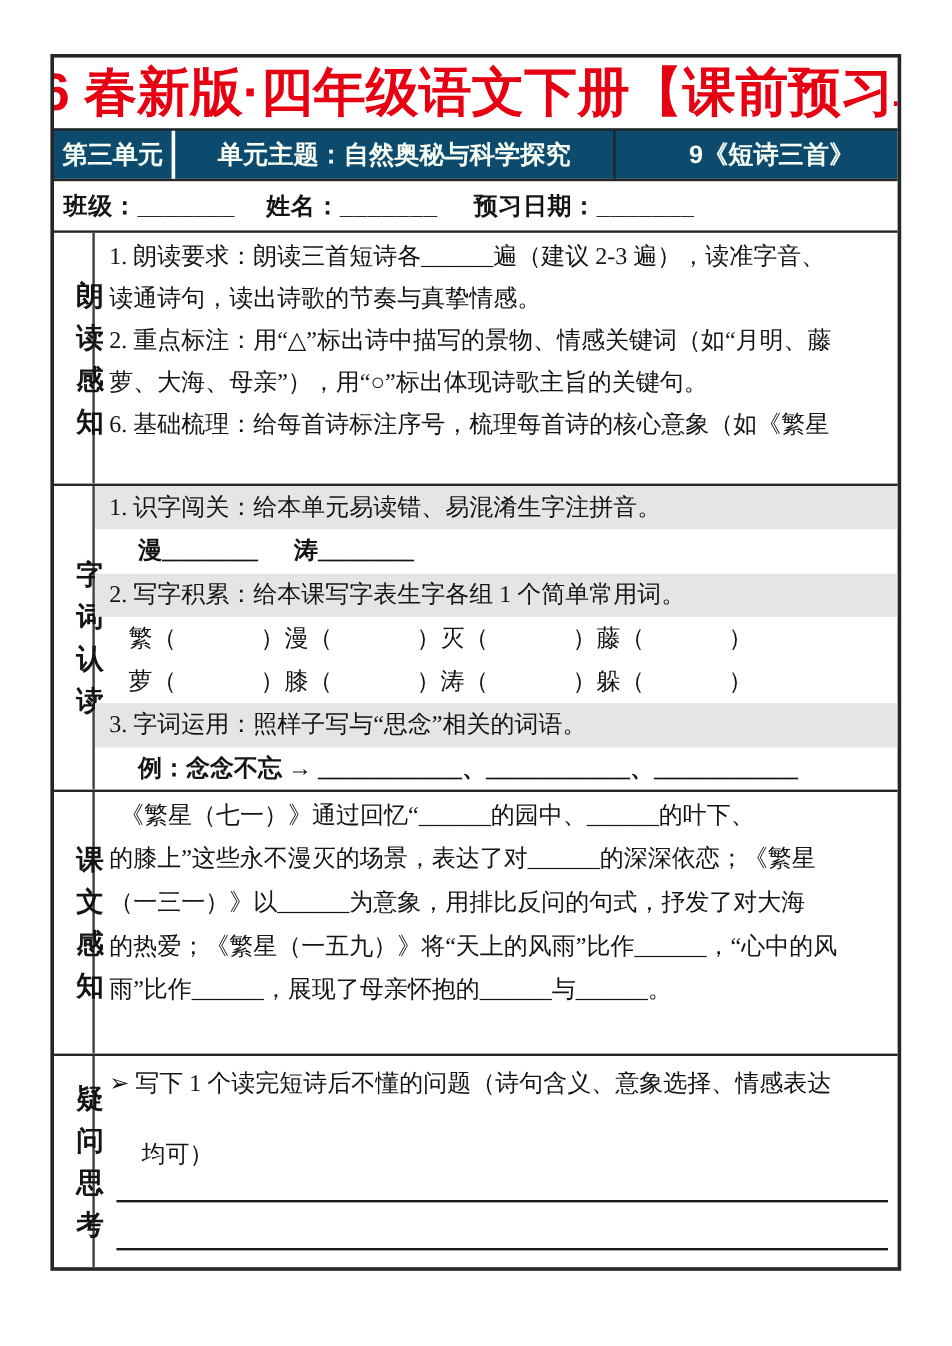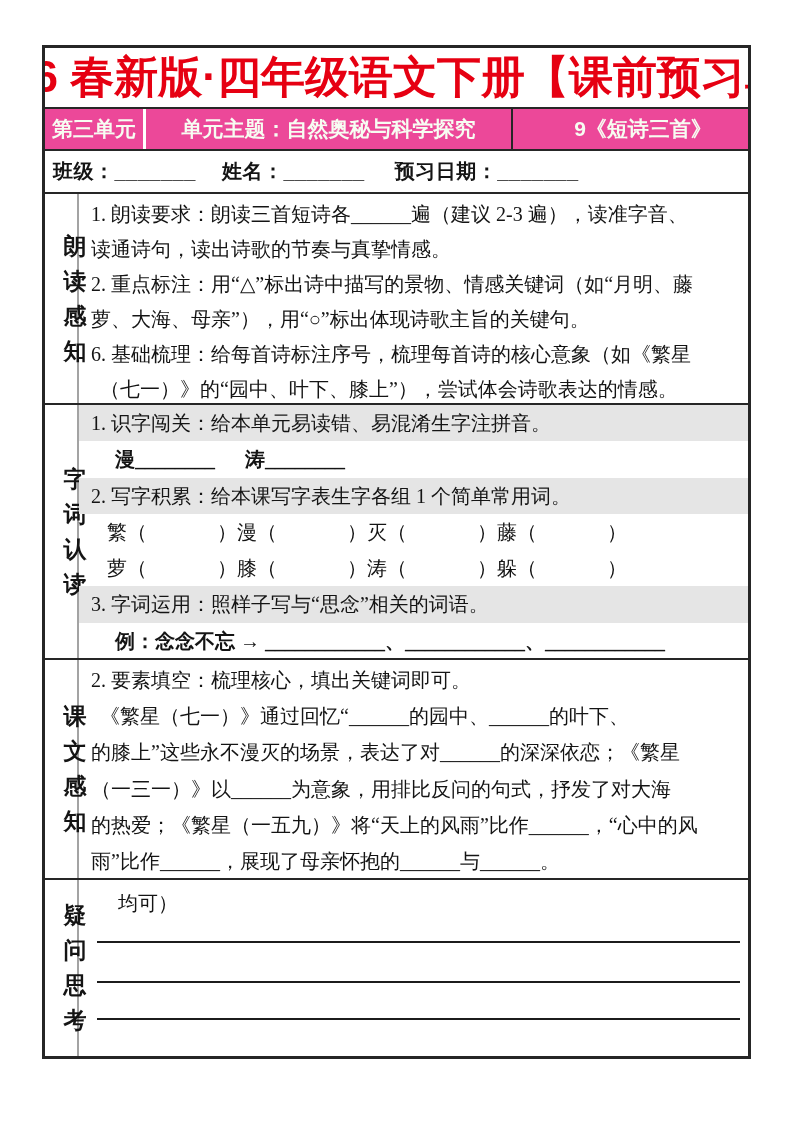--- a/index.html
+++ b/index.html
@@ -15,58 +15,58 @@
   }
   
   .title-row {
     height:59px; display:flex; align-items:center; justify-content:center;
     font-family:"Liberation Sans","DejaVu Sans",sans-serif;
     font-weight:bold; font-size:44px; color:#e60012; white-space:nowrap;
     overflow:hidden;
   }
   
   .unit-bar {
-    height:42px; border-top:2px solid #262626; background:#ec4899;
+    height:42px; border-top:2px solid #262626; background:#0c4a6e;
     display:flex; font-family:"Liberation Sans","DejaVu Sans",sans-serif;
     font-weight:bold; font-size:21px; color:#f7fdf2; white-space:nowrap;
   }
   .unit-bar > div { display:flex; align-items:center; justify-content:center; overflow:hidden; }
   .u-cell1 { width:101px; border-right:3px solid #ffffff; }
   .u-cell2 { width:367px; border-right:2px solid #262626; }
   .u-cell3 { flex:1;padding-left:25px; }
   
   .info-row {
     height:43px; border-top:2px solid #262626; display:flex; align-items:center;
     font-family:Liberation Sans, sans-serif;
     font-weight:bold; font-size:20px; white-space:nowrap; overflow:hidden;
   }
   .info-row .blank-item { letter-spacing:0.5px; }
   #info-class { margin-left:8px; }
   #info-name  { margin-left:26px; }
   #info-date  { margin-left:30px; }
   
   .section { display:flex; border-top:2px solid #262626; overflow:hidden; }
   .sec-label {
-    width:34px; border-right:2px solid #a3a3a3; flex:none;
+    width:34px; border-right:2px solid #404040; flex:none;
     display:flex; align-items:center; justify-content:center;
     font-family:"Liberation Sans","DejaVu Sans",sans-serif;
     font-weight:bold; font-size:23px;padding-left:28px;
   }
   .vtext { width:1em; word-break:break-all; text-align:center; line-height:35px; }
   .sec-body { flex:1; min-width:0; overflow:hidden; }
   .ln { padding-left:12px; padding-right:6px; font-size:20px; white-space:nowrap; overflow:hidden; }
   #s1 { height:211px; } #s1 .ln { line-height:34.9px; } #s1 .sec-body { padding-top:3px; }
   #s2 { height:255px; } #s2 .ln { line-height:36.3px; }
   #s3 { height:220px; } #s3 .ln { line-height:36.2px; } #s3 .sec-body { padding-top:2px; }
   #s4 { height:178px; } #s4 .ln { line-height:35px; } #s4 .sec-body { padding-top:6px; }
   .shaded { background:#e5e5e5;font-family:Liberation Serif, serif; }
   .ind  { padding-left:36px;font-weight:bold; }
   .ind2 { padding-left:28px; }
   .ind-s { padding-left:21px; }
-  .ind-b { padding-left:39px; }
+  .ind-b { padding-left:39px;margin-top:24px; }
   .pre { white-space:pre; }
   .write-line { border-bottom:2px solid #1c1c1c; margin-left:18px; margin-right:8px; }
   .wl1 { margin-top:20px; } .wl2 { margin-top:38px; } .wl3 { margin-top:35px; }
 </style>
 </head>
 <body>
 
 <div class="sheet">
 
   <div class="title-row">2026 春新版·四年级语文下册【课前预习单】</div>
@@ -86,21 +86,20 @@
   <div class="section" id="s1">
     <div class="sec-label">
       <div class="vtext">朗读感知</div>
     </div>
     <div class="sec-body">
       <div class="ln">1. 朗读要求：朗读三首短诗各______遍（建议 2-3 遍），读准字音、</div>
       <div class="ln">读通诗句，读出诗歌的节奏与真挚情感。</div>
       <div class="ln">2. 重点标注：用“△”标出诗中描写的景物、情感关键词（如“月明、藤</div>
       <div class="ln">萝、大海、母亲”），用“○”标出体现诗歌主旨的关键句。</div>
       <div class="ln">6. 基础梳理：给每首诗标注序号，梳理每首诗的核心意象（如《繁星</div>
-      <div class="ln ind-s">（七一）》的“园中、叶下、膝上”），尝试体会诗歌表达的情感。</div>
     </div>
   </div>
 
   <div class="section" id="s2">
     <div class="sec-label">
       <div class="vtext">字词认读</div>
     </div>
     <div class="sec-body">
       <div class="ln shaded">1. 识字闯关：给本单元易读错、易混淆生字注拼音。</div>
       <div class="ln ind pre">漫________      涛________</div>
@@ -110,34 +109,34 @@
       <div class="ln shaded">3. 字词运用：照样子写与“思念”相关的词语。</div>
       <div class="ln ind">例：念念不忘 → ____________、____________、____________</div>
     </div>
   </div>
 
   <div class="section" id="s3">
     <div class="sec-label">
       <div class="vtext">课文感知</div>
     </div>
     <div class="sec-body">
-      <div class="ln">2. 要素填空：梳理核心，填出关键词即可。</div>
       <div class="ln ind-s">《繁星（七一）》通过回忆“______的园中、______的叶下、</div>
       <div class="ln">的膝上”这些永不漫灭的场景，表达了对______的深深依恋；《繁星</div>
       <div class="ln">（一三一）》以______为意象，用排比反问的句式，抒发了对大海</div>
       <div class="ln">的热爱；《繁星（一五九）》将“天上的风雨”比作______，“心中的风</div>
       <div class="ln">雨”比作______，展现了母亲怀抱的______与______。</div>
     </div>
   </div>
 
   <div class="section" id="s4">
     <div class="sec-label">
       <div class="vtext">疑问思考</div>
     </div>
     <div class="sec-body">
+      <div class="ln">➢ 写下 1 个读完短诗后不懂的问题（诗句含义、意象选择、情感表达</div>
       <div class="ln ind-b">均可）</div>
       <div class="write-line wl1"></div>
       <div class="write-line wl2"></div>
       <div class="write-line wl3"></div>
     </div>
   </div>
 
 </div>
 
 </body></html>

